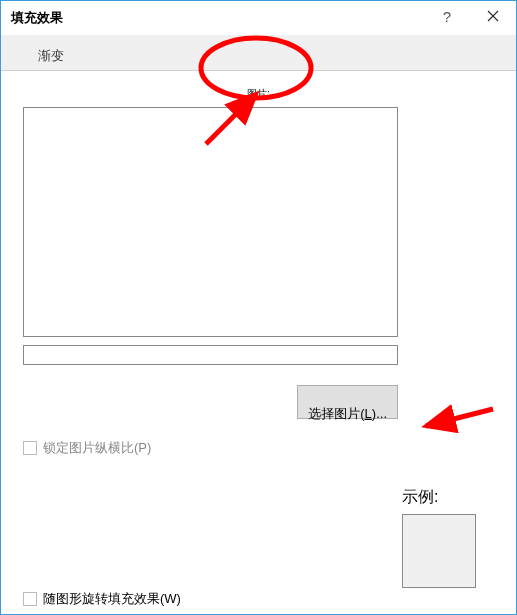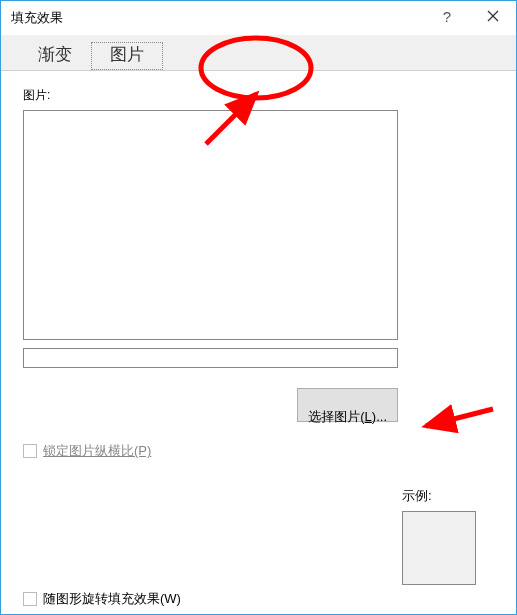--- a/index.html
+++ b/index.html
@@ -26,20 +26,21 @@
     height: 34px;
     background: #fff;
     display: flex;
     align-items: center;
     padding-left: 10px;
     position: relative;
   }
   .titlebar .title {
     font-size: 13px;
     color: #000;
+    font-weight: bold;
   }
   .title-icons {
     position: absolute;
     right: 0;
     top: 0;
     height: 34px;
     display: flex;
   }
   .title-icon {
     width: 46px;
@@ -58,37 +59,38 @@
     border-bottom: 1px solid #d0d0d0;
     padding-left: 18px;
     display: flex;
     align-items: flex-end;
     position: relative;
   }
   .tab {
     height: 28px;
     padding: 0 18px;
     display: flex;
-    align-items: flex-start;
-    font-size: 17px;
+    align-items: center;
+    font-size: 13px;
     color: #333;
     border: 1px solid transparent;
     cursor: default;
   }
   .tab.selected {
     background: #f0f0f0;
     border: 1px dotted #888;
   }
   .content {
     padding: 10px 22px 0 22px;
     position: relative;
   }
   .label {
-    font-size: 12px;
+    font-size: 10px;
     margin: 6px 0 6px 0;
+    text-align: center;
   }
   .picture-preview {
     width: 375px;
     height: 230px;
     border: 1px solid #888;
     background: #fff;
     margin-bottom: 8px;
   }
   .picture-path {
     width: 375px;
@@ -118,27 +120,27 @@
     margin-top: 20px;
     font-size: 13px;
   }
   .checkbox-row.rotate { position:absolute; left:22px; bottom:6px;margin-top:8px; }
   .checkbox-box {
     width: 14px;
     height: 14px;
     border: 1px solid #bbb;
     margin-right: 6px;
   }
-  .checkbox-row.disabled { color: #888; text-decoration: underline; }
+  .checkbox-row.disabled { color: #888; }
   .example-block {
     position: absolute;
     right: 40px;
     top: 486px;
   }
-  .example-label { font-size: 13px; margin-bottom: 6px; }
+  .example-label { font-size: 16px; margin-bottom: 6px; }
   .example-box {
     width: 74px;
     height: 74px;
     border: 1px solid #888;
     background: #f0f0f0;
   }
   .annot-circle {
     position: absolute;
     top: 32px;
     left: 190px;
@@ -177,23 +179,20 @@
           <line x1="11" y1="1" x2="1" y2="11" stroke="#333" stroke-width="1.2"></line>
         </svg>
       </div>
     </div>
   </div>
 
   <div class="tabstrip">
     <div class="tab">
       <span>渐变</span>
     </div>
-    <div class="tab selected">
-      <span>图片</span>
-    </div>
   </div>
 
   <div class="content">
     <div class="label">图片:</div>
     <div class="picture-preview"></div>
     <div class="picture-path"></div>
     <div class="select-row">
       <div class="btn">
         <span>选择图片(</span><u>L</u><span>)...</span>
       </div>

